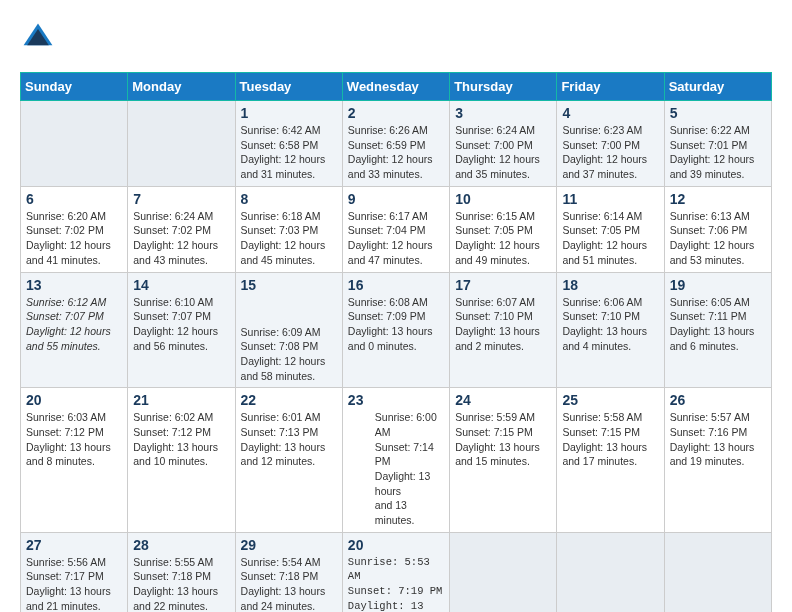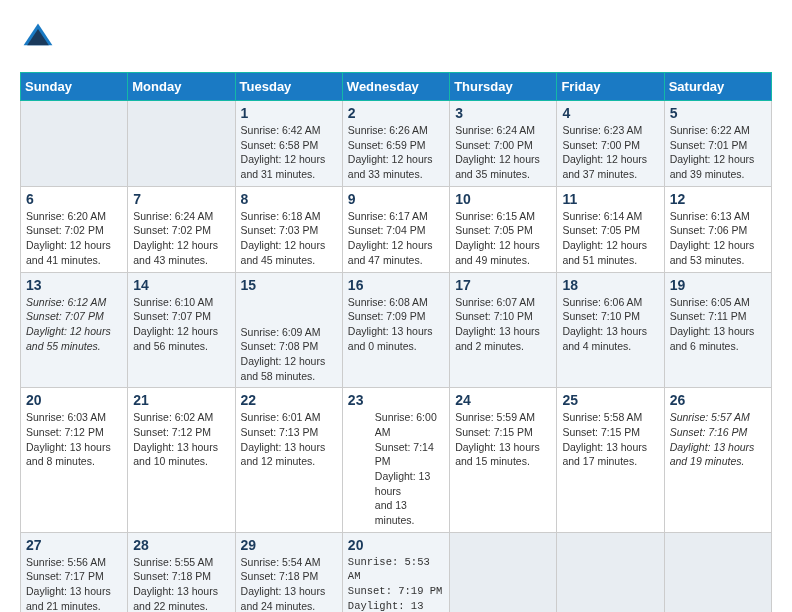--- a/index.html
+++ b/index.html
@@ -302,21 +302,21 @@
         </td>
         <td>
           <span class="day-number">25</span>
           <div class="day-info" style="white-space: pre-wrap;">Sunrise: 5:58 AM
 Sunset: 7:15 PM
 Daylight: 13 hours
 and 17 minutes.</div>
         </td>
         <td>
           <span class="day-number">26</span>
-          <div class="day-info" style="white-space: pre-wrap; font-style: italic;">Sunrise: 5:57 AM
+          <div class="day-info" style="white-space: pre-wrap;">Sunrise: 5:57 AM
 Sunset: 7:16 PM
 Daylight: 13 hours
 and 19 minutes.</div>
         </td>
       </tr>
       <tr class="alt-row">
         <td>
           <span class="day-number">27</span>
           <div class="day-info" style="white-space: pre-wrap;">Sunrise: 5:56 AM
 Sunset: 7:17 PM

